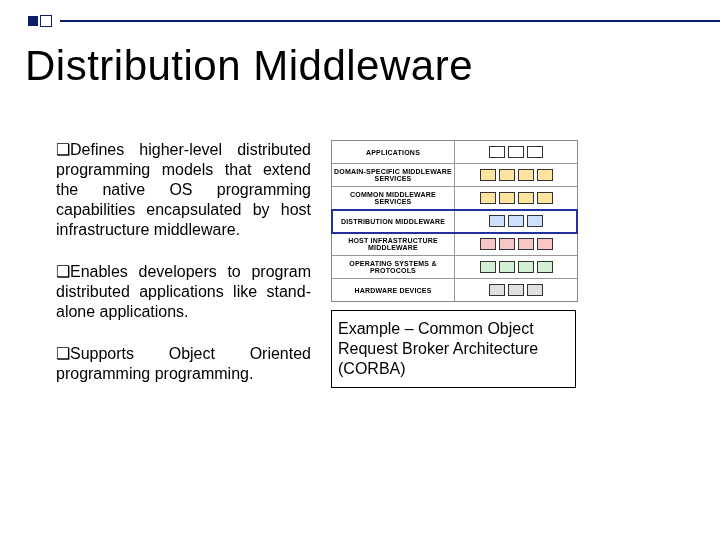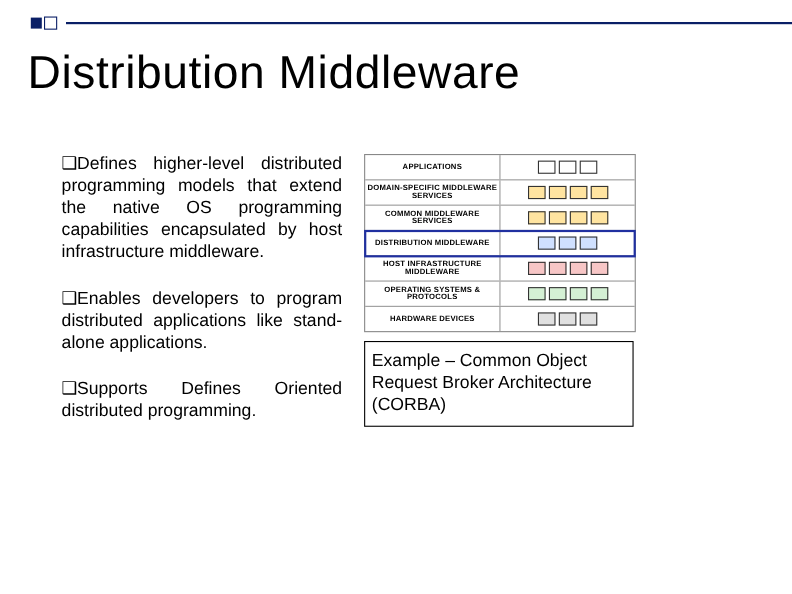--- a/index.html
+++ b/index.html
@@ -32,21 +32,21 @@
     <div class="tb-sq2"></div>
     <div class="tb-line"></div>
   </div>
 
   <div class="title">Distribution Middleware</div>
 
   <div class="body">
     <div class="left" id="paras">
         <p class="para"><span class="bullet">❑</span><span>Defines higher-level distributed programming models that extend the native OS programming capabilities encapsulated by host infrastructure middleware.</span></p>
         <p class="para"><span class="bullet">❑</span><span>Enables developers to program distributed applications like stand-alone applications.</span></p>
-        <p class="para"><span class="bullet">❑</span><span>Supports Defines Oriented distributed programming.</span></p>
+        <p class="para"><span class="bullet">❑</span><span>Supports Object Oriented programming programming.</span></p>
       </div>
     <div class="right">
       <div class="diagram" id="diagram">
           <div class="layer">
             <div class="lab">APPLICATIONS</div>
             <div class="ico">
               <div class="box" style="background: rgb(255, 255, 255);"></div>
               <div class="box" style="background: rgb(255, 255, 255);"></div>
               <div class="box" style="background: rgb(255, 255, 255);"></div>
             </div>

